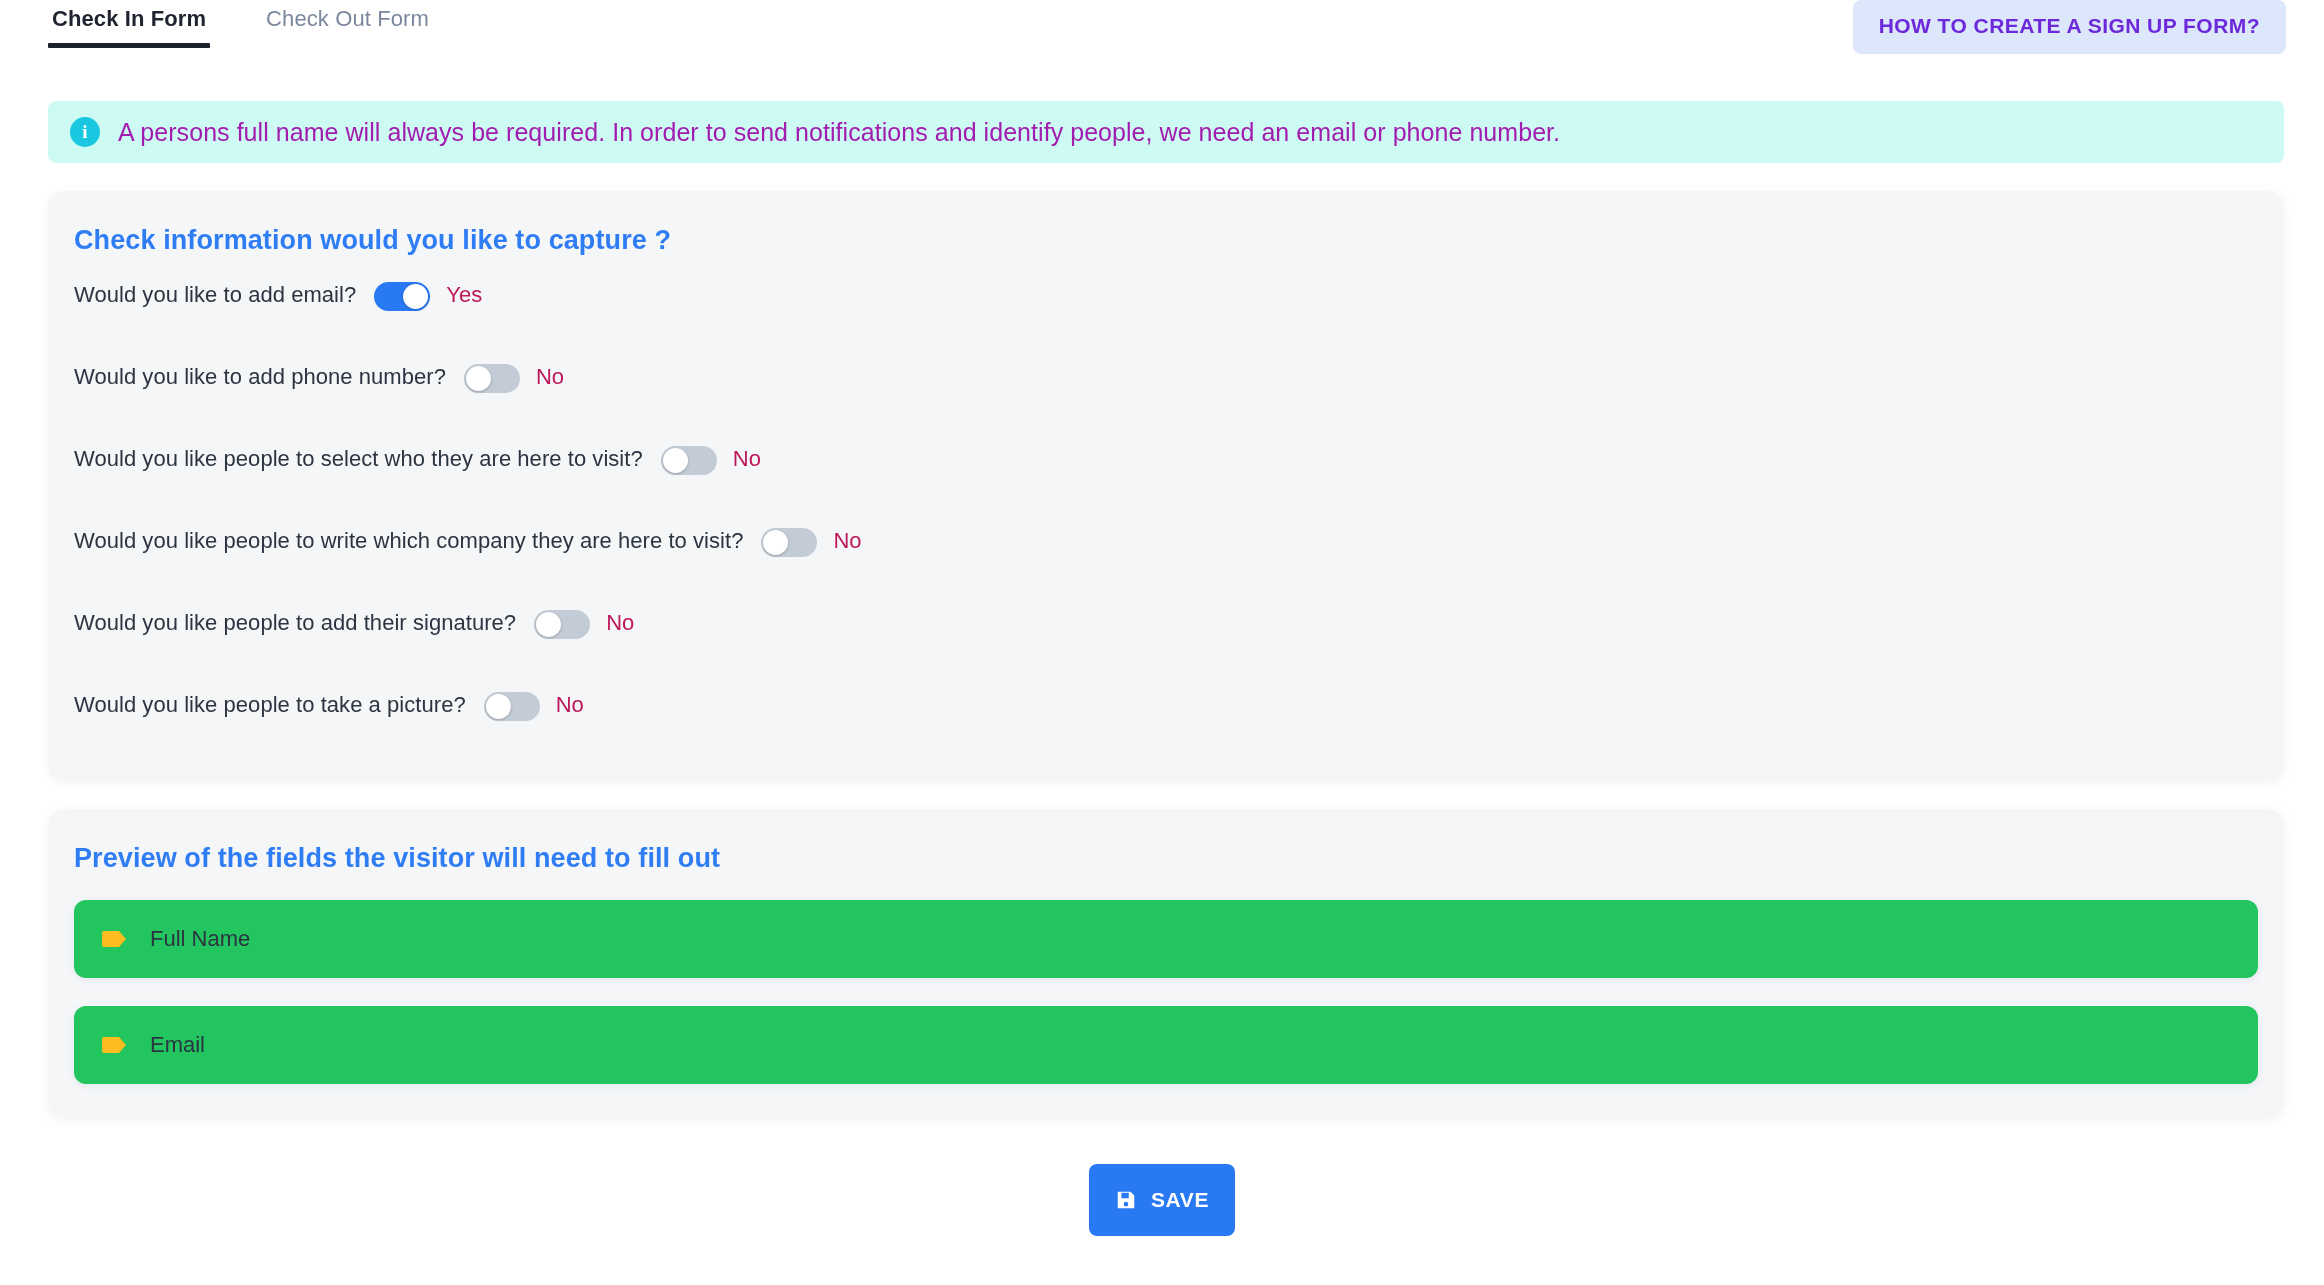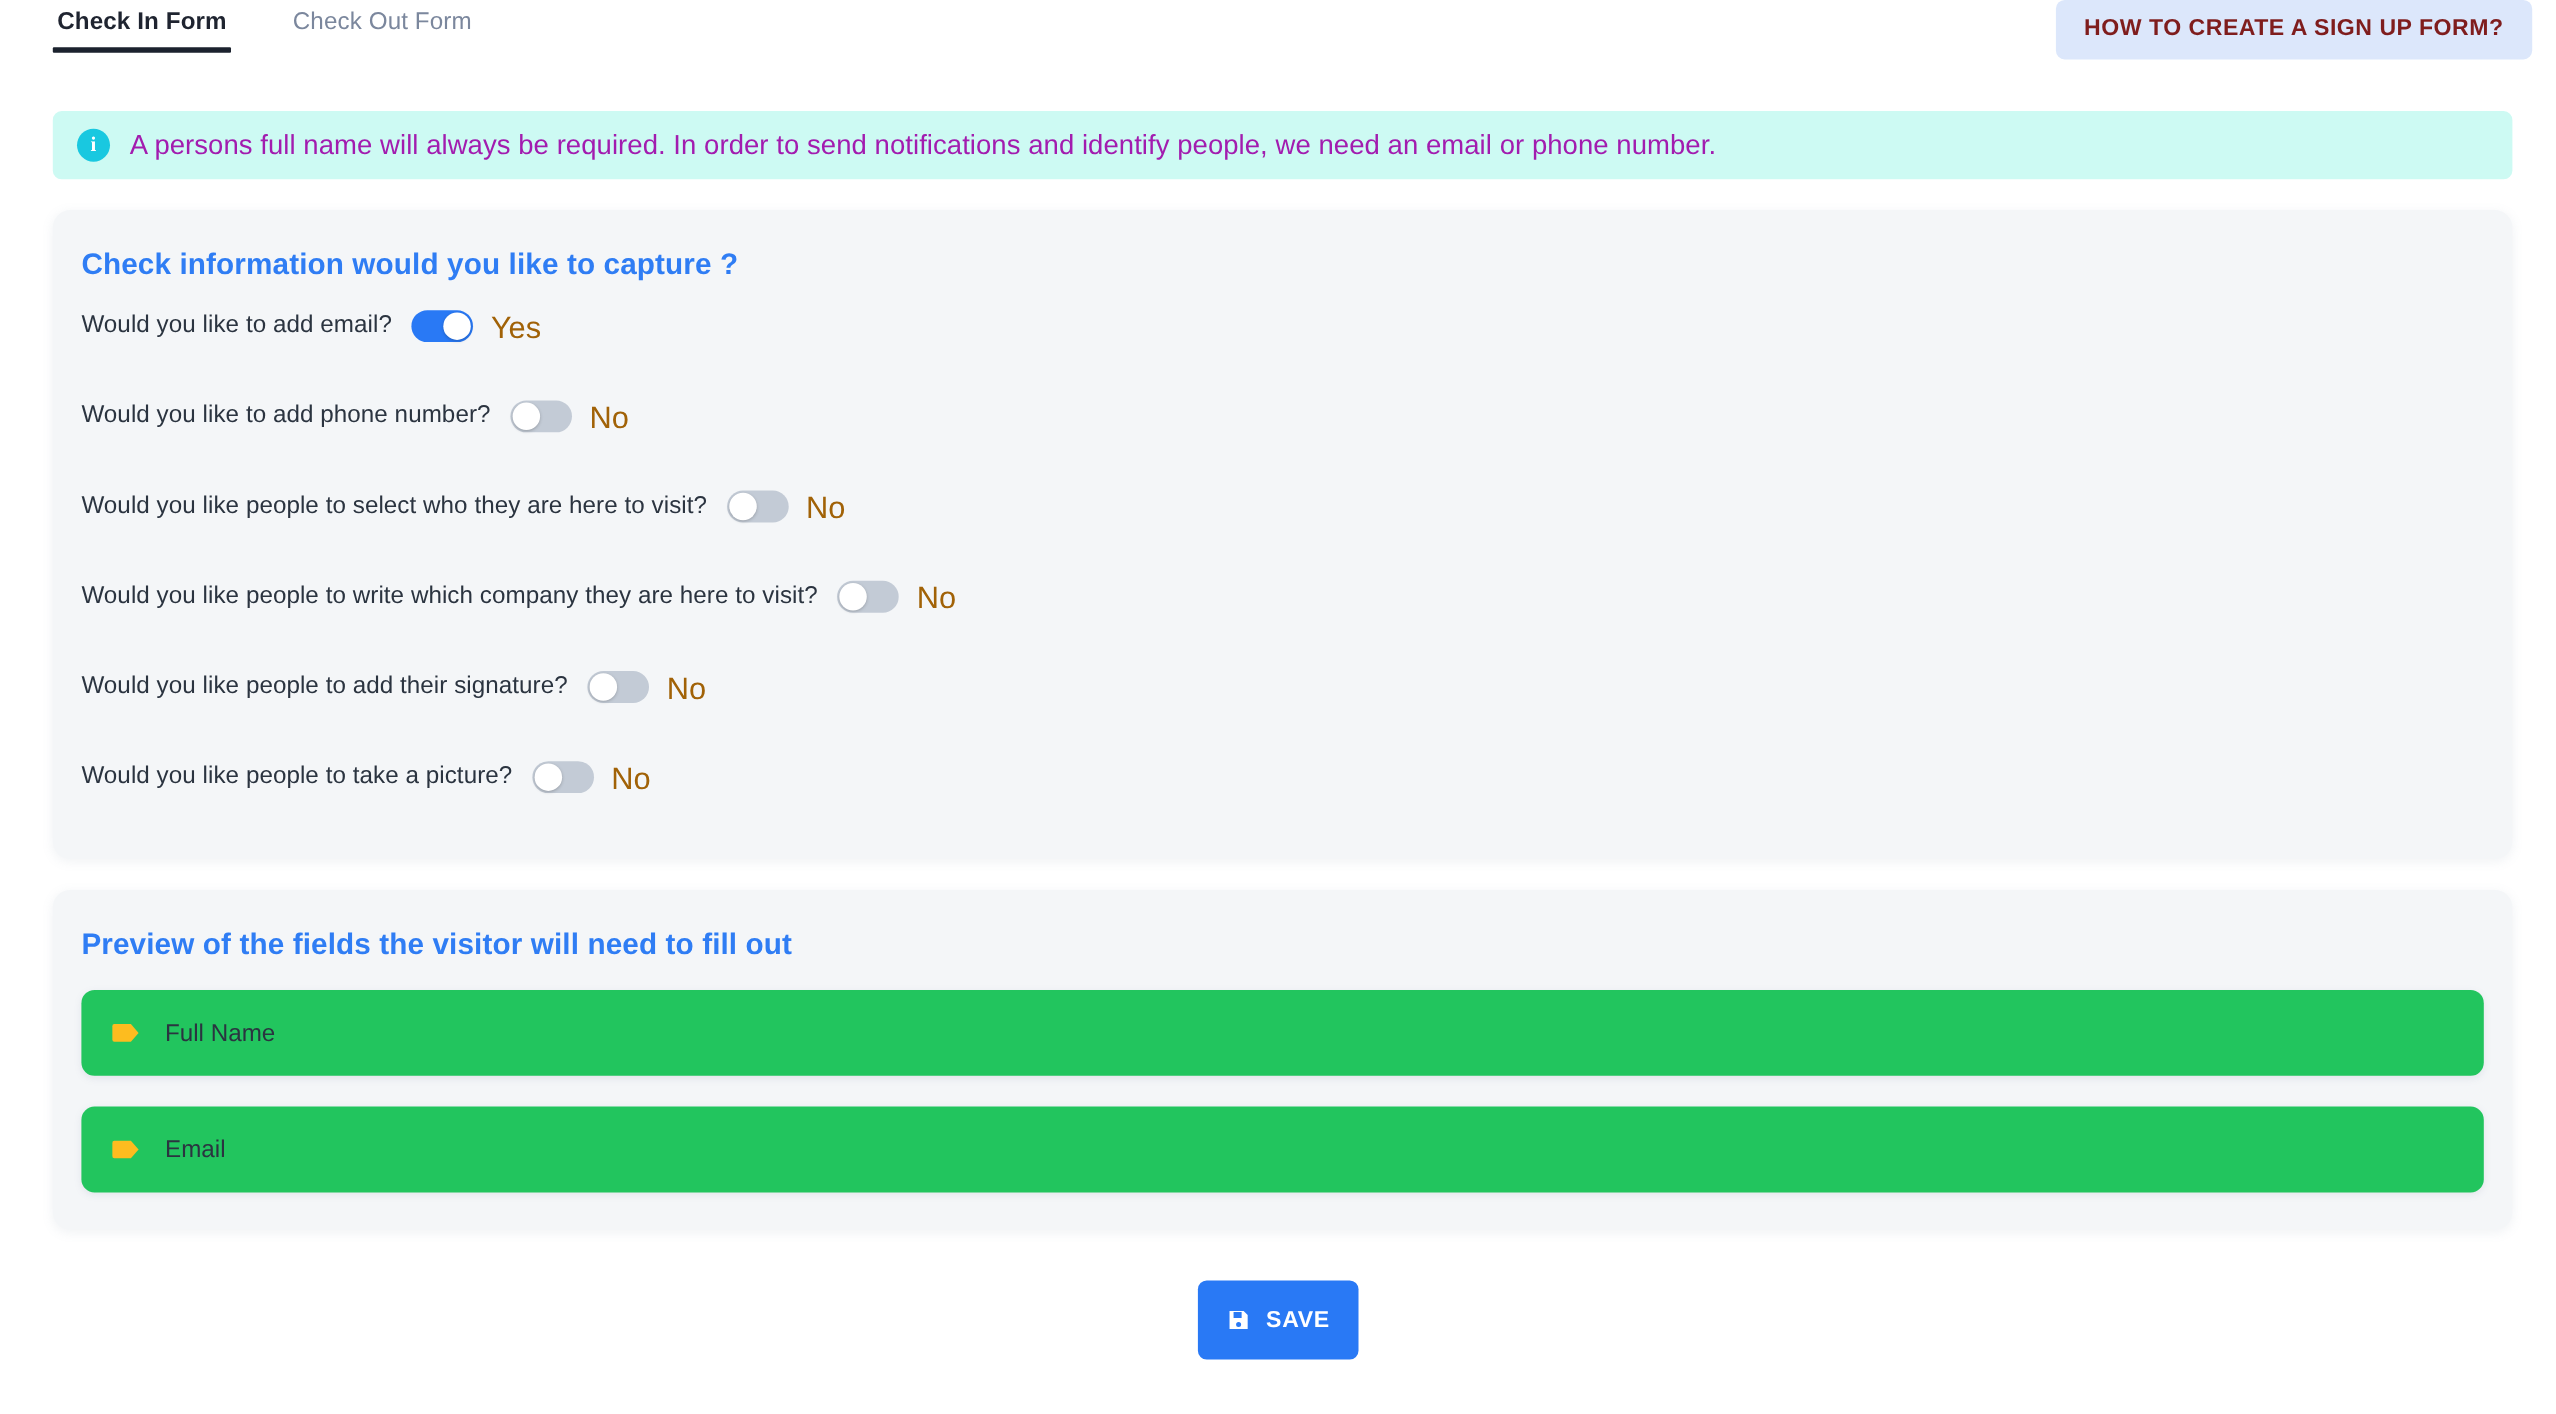--- a/index.html
+++ b/index.html
@@ -43,24 +43,24 @@
     position: absolute;
     left: 0; right: 0;
     bottom: 0;
     height: 5px;
     background: #1b222e;
     border-radius: 1px;
   }
 
   .how-to-btn {
     position: absolute;
-    right: 22px;
+    right: 38px;
     top: 0;
     background: #dce7fb;
-    color: #7f1d1d;
+    color: #6d28d9;
     font-size: 21px;
     font-weight: 600;
     letter-spacing: .45px;
     padding: 14px 26px 16px 26px;
     border: none;
     border-radius: 8px;
     cursor: pointer;
     white-space: nowrap;
   }
 
@@ -140,22 +140,22 @@
     left: 2px;
     width: 25px;
     height: 25px;
     border-radius: 50%;
     background: #ffffff;
     box-shadow: 0 1px 3px rgba(0,0,0,.22);
   }
   .switch.on { background: #2979f5; }
   .switch.on .knob { left: 29px; }
   .toggle-state {
-    font-size: 28px;
-    color: #a16207;
+    font-size: 22px;
+    color: #be185d;
   }
 
   
   .preview-list { padding: 26px 26px 34px 26px; }
   .preview-row {
     background: #22c55e;
     border-radius: 12px;
     height: 78px;
     display: flex;
     align-items: center;

